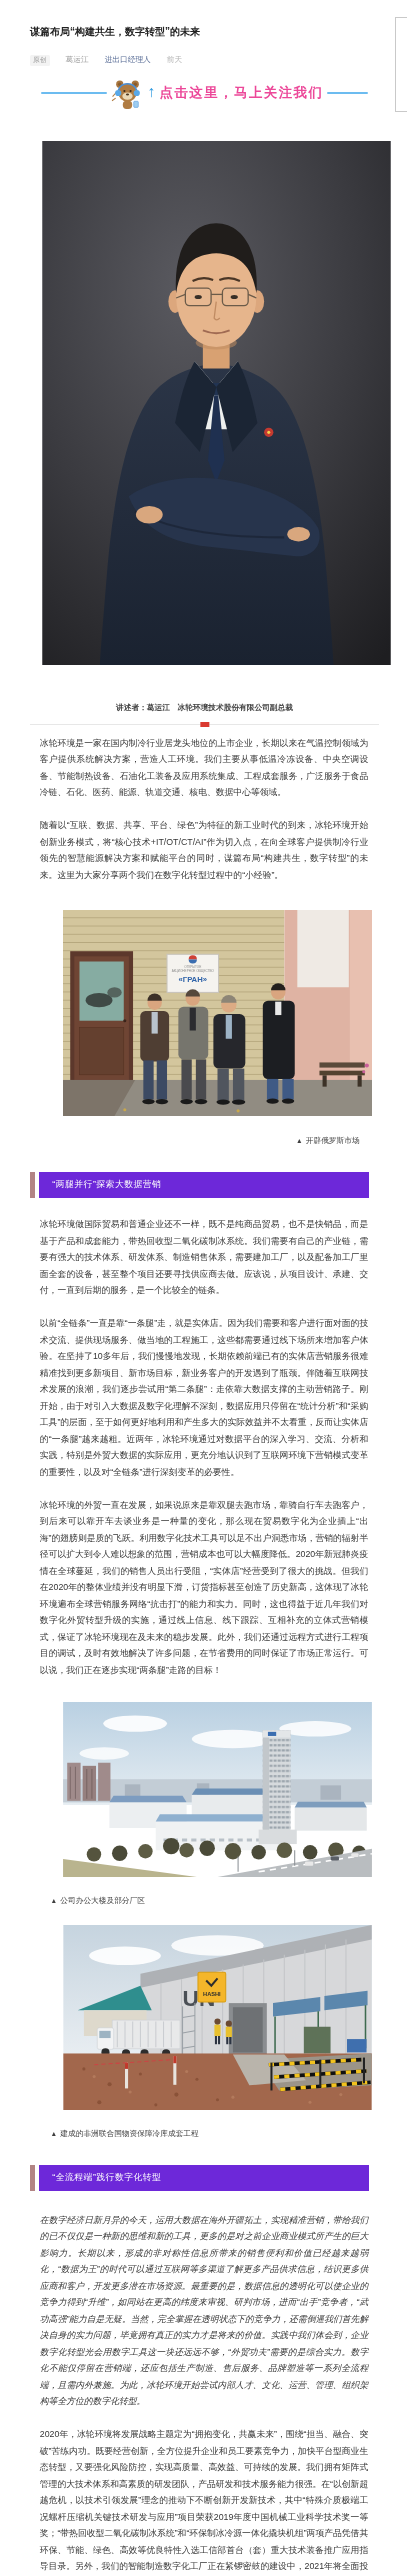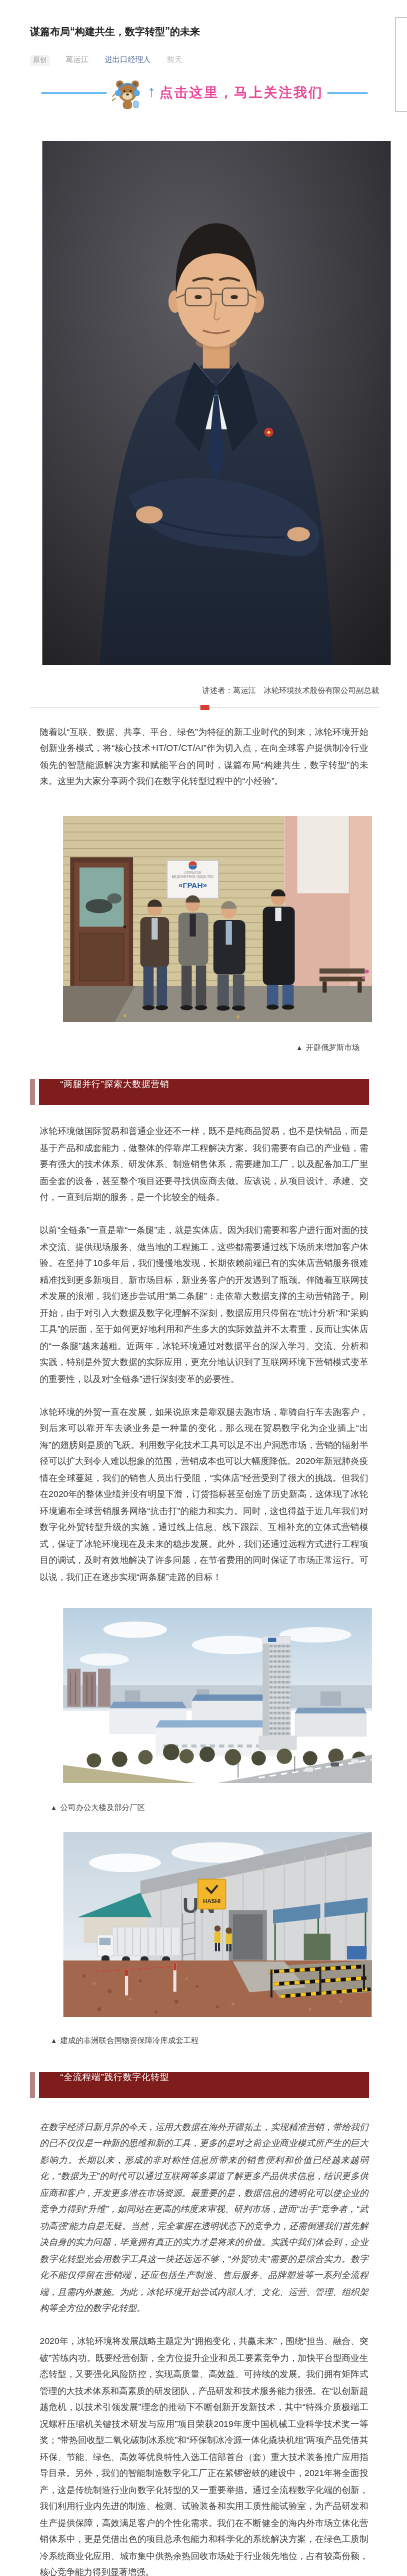--- a/index.html
+++ b/index.html
@@ -13,38 +13,38 @@
   .meta .account{color:#576b95;}
   .meta .time{color:#b5b5b5;}
   .banner{margin-top:9.3px;height:36px;display:flex;align-items:center;justify-content:center;gap:4.1px;cursor:pointer;}
   .bline{height:1.5px;background:#6cbcf0;border-radius:1px;display:inline-block;}
   .bl-left{width:66px;}
   .bl-right{width:41px;}
   .arrow{color:#2e9ae0;font-size:15.5px;font-weight:bold;line-height:15.5px;transform:translateY(-1.5px);}
   .btext{color:#ec4899;font-size:13.4px;font-weight:bold;letter-spacing:1.5px;white-space:nowrap;}
   figure{margin:0;padding:12px;}
   figure.portrait{margin-top:17.5px;width:349px;height:524px;}
-  .cap-center{margin-top:9px;text-align:right;font-size:7.7px;color:#454545;}
+  .cap-center{margin-top:26px;text-align:center;font-size:7.7px;color:#454545;font-weight:bold;}
   .divider{margin-top:11.3px;position:relative;height:0.5px;background:#e7e7e7;}
   .divider .red{position:absolute;left:50%;top:-1.5px;transform:translateX(-50%);width:9.3px;height:4.1px;background:#da3a31;}
   p.body{font-size:8.8px;line-height:16.5px;color:#353535;text-align:justify;margin:16.5px 10.8px 0 9.8px;}
   p.first{margin-top:10.3px;}
   p.after-bar1{margin-top:18.5px;}
   p.after-bar2{margin-top:20.6px;font-style:italic;}
   figure.photo600{width:309px;margin-left:20.6px;display:block;}
   figure.f-russia{margin-top:14.4px;height:206px;}
   figure.f-campus{margin-top:11.3px;height:175px;}
   figure.f-warehouse{margin-top:7.2px;height:185px;}
   .cap600{width:309px;margin-left:20.6px;margin-top:7.2px;font-size:7.7px;color:#3f3f3f;}
   .cap600 .mark{margin-right:3.1px;font-size:6.7px;}
   .cap-right{text-align:right;margin-top:8.2px;}
   .section-bar{margin:26px 9.8px 0 0;height:26px;display:flex;align-items:stretch;}
   .section-bar .stripe{width:5.2px;background:#b28484;margin-right:4.1px;}
-  .section-bar .barmain{flex:1;background:#7f1d1d;display:flex;
-      color:#fff;font-size:8.8px;letter-spacing:0.5px;padding-left:21px;}
+  .section-bar .barmain{flex:1;background:#6d28d9;display:flex;align-items:center;
+      color:#fff;font-size:8.8px;letter-spacing:0.5px;padding-left:13px;}
   .scroll-thumb{position:absolute;top:16.5px;right:0;width:10.8px;height:93px;background:#fff;
       border:1px solid #c9c9c9;border-right:none;}
   svg{display:block;}
 </style>
 </head>
 <body>
 
 <div class="page">
   <div class="inner">
 
@@ -127,20 +127,21 @@
         <path d="M312 368 Q 338 379 364 368" fill="none" stroke="#a06a52" stroke-width="3.5"></path>
       </svg>
     </figure>
 
     <div class="cap-center">讲述者：葛运江　冰轮环境技术股份有限公司副总裁</div>
 
     <div class="divider">
       <span class="red"></span>
     </div>
 
+    <p class="body first">冰轮环境是一家在国内制冷行业居龙头地位的上市企业，长期以来在气温控制领域为客户提供系统解决方案，营造人工环境。我们主要从事低温冷冻设备、中央空调设备、节能制热设备、石油化工装备及应用系统集成、工程成套服务，广泛服务于食品冷链、石化、医药、能源、轨道交通、核电、数据中心等领域。</p>
     <p class="body">随着以“互联、数据、共享、平台、绿色”为特征的新工业时代的到来，冰轮环境开始创新业务模式，将“核心技术+IT/OT/CT/AI”作为切入点，在向全球客户提供制冷行业领先的智慧能源解决方案和赋能平台的同时，谋篇布局“构建共生，数字转型”的未来。这里为大家分享两个我们在数字化转型过程中的“小经验”。</p>
 
     <figure class="photo600 f-russia">
       <svg width="309" height="206" viewBox="0 0 600 400">
         <defs>
           <pattern id="siding" width="600" height="16" patternUnits="userSpaceOnUse">
             <rect width="600" height="16" fill="#d3c69d"></rect>
             <line x1="0" y1="15" x2="600" y2="15" stroke="#b6a87e" stroke-width="2"></line>
           </pattern>
         </defs>
@@ -219,21 +220,21 @@
       <span class="mark">▲</span><span>开辟俄罗斯市场</span>
     </div>
 
     <div class="section-bar">
       <span class="stripe"></span>
       <div class="barmain">
           <span>“两腿并行”探索大数据营销</span>
         </div>
     </div>
 
-    <p class="body after-bar1">冰轮环境做国际贸易和普通企业还不一样，既不是纯商品贸易，也不是快销品，而是基于产品和成套能力，做整体的停靠岸工程解决方案。我们需要有自己的产业链，需要有强大的技术体系、研发体系、制造销售体系，需要建加工厂，以及配备加工厂里面全套的设备，甚至整个项目还要寻找供应商去做。应该说，从项目设计、承建、交付，一直到后期的服务，是一个比较全的链条。</p>
+    <p class="body after-bar1">冰轮环境做国际贸易和普通企业还不一样，既不是纯商品贸易，也不是快销品，而是基于产品和成套能力，带热回收型二氧化碳制冰系统。我们需要有自己的产业链，需要有强大的技术体系、研发体系、制造销售体系，需要建加工厂，以及配备加工厂里面全套的设备，甚至整个项目还要寻找供应商去做。应该说，从项目设计、承建、交付，一直到后期的服务，是一个比较全的链条。</p>
     <p class="body">以前“全链条”一直是靠“一条腿”走，就是实体店。因为我们需要和客户进行面对面的技术交流、提供现场服务、做当地的工程施工，这些都需要通过线下场所来增加客户体验。在坚持了10多年后，我们慢慢地发现，长期依赖前端已有的实体店营销服务很难精准找到更多新项目、新市场目标，新业务客户的开发遇到了瓶颈。伴随着互联网技术发展的浪潮，我们逐步尝试用“第二条腿”：走依靠大数据支撑的主动营销路子。刚开始，由于对引入大数据及数字化理解不深刻，数据应用只停留在“统计分析”和“采购工具”的层面，至于如何更好地利用和产生多大的实际效益并不太看重，反而让实体店的“一条腿”越来越粗。近两年，冰轮环境通过对数据平台的深入学习、交流、分析和实践，特别是外贸大数据的实际应用，更充分地认识到了互联网环境下营销模式变革的重要性，以及对“全链条”进行深刻变革的必要性。</p>
     <p class="body">冰轮环境的外贸一直在发展，如果说原来是靠双腿去跑市场，靠骑自行车去跑客户，到后来可以靠开车去谈业务是一种量的变化，那么现在贸易数字化为企业插上“出海”的翅膀则是质的飞跃。利用数字化技术工具可以足不出户洞悉市场，营销的辐射半径可以扩大到令人难以想象的范围，营销成本也可以大幅度降低。2020年新冠肺炎疫情在全球蔓延，我们的销售人员出行受阻，“实体店”经营受到了很大的挑战。但我们在2020年的整体业绩并没有明显下滑，订货指标甚至创造了历史新高，这体现了冰轮环境遍布全球营销服务网络“抗击打”的能力和实力。同时，这也得益于近几年我们对数字化外贸转型升级的实施，通过线上信息、线下跟踪、互相补充的立体式营销模式，保证了冰轮环境现在及未来的稳步发展。此外，我们还通过远程方式进行工程项目的调试，及时有效地解决了许多问题，在节省费用的同时保证了市场正常运行。可以说，我们正在逐步实现“两条腿”走路的目标！</p>
 
     <figure class="photo600 f-campus">
       <svg width="309" height="175" viewBox="0 0 600 340">
         <defs>
           <linearGradient id="sky1" x1="0" y1="0" x2="0" y2="1">
             <stop offset="0%" stop-color="#b9d0e2"></stop>
               <stop offset="100%" stop-color="#e6edf2"></stop>
           </linearGradient>

